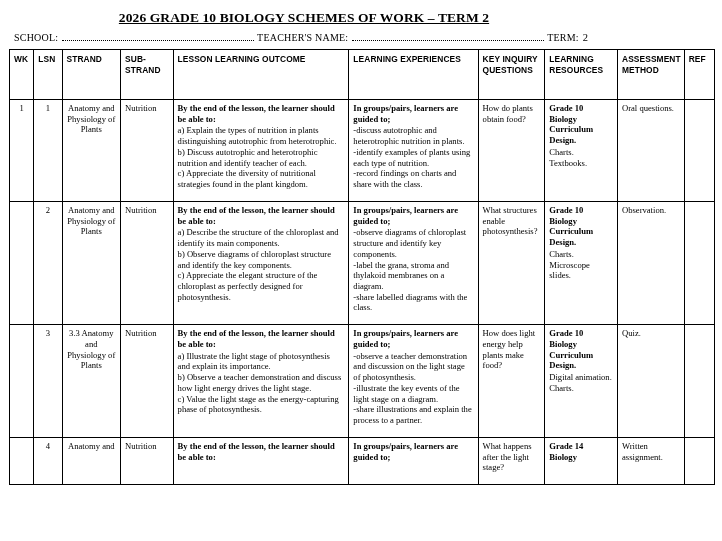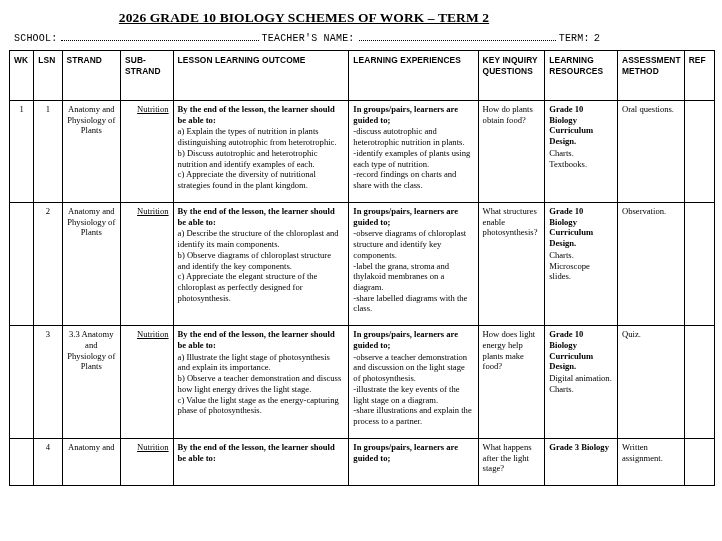--- a/index.html
+++ b/index.html
@@ -27,22 +27,22 @@
     font-size: 13.5px;
     text-decoration: underline;
     letter-spacing: 0.1px;
     margin: 2px 0 6px 0;
     font-family: "Liberation Serif", serif;
   }
   .meta-line {
     display: flex;
     align-items: center;
     font-size: 10.5px;
-    font-family: Liberation Mono, monospace;
-    margin: 0 0 6px 6px;
+    font-family: Liberation Serif, serif;
+    margin: 0 12px 6px 6px;
     white-space: nowrap;
   }
   .meta-label {
     font-size: 10px;
     letter-spacing: 0.2px;
   }
   .dots {
     flex: 1 1 auto;
     border-bottom: 1px dotted #000;
     margin: 0 3px 0 4px;
@@ -81,23 +81,22 @@
     text-align: center;
     font-family: "Liberation Serif", serif;
     font-size: 9px;
   }
   td.c-strand {
     text-align: center;
     font-size: 8.8px;
     margin-left: 36px;
   }
   td.c-substrand {
-    text-align: right;
+    text-align: left;
     font-size: 8.8px;
-    text-decoration: underline;
   }
   td.c-kiq { font-size: 8.8px; }
   td.c-res { font-size: 8.8px; }
   td.c-assess { font-size: 8.8px; }
   .lead { font-weight: bold; display: block; margin-bottom: 1px; }
   .ln { display: block; }
   .ref-col { }
 
   
   col.w-wk   { width: 24px; }
@@ -156,21 +155,21 @@
     </thead>
     <tbody>
         <tr>
           <td class="c-wk">1</td>
           <td class="c-lsn">1</td>
           <td class="c-strand">Anatomy and Physiology of Plants</td>
           <td class="c-substrand">Nutrition</td>
           <td class="c-outcome">
             <span class="lead">By the end of the lesson, the learner should be able to:</span>
             <span class="ln">a) Explain the types of nutrition in plants distinguishing autotrophic from heterotrophic.</span>
-            <span class="ln">b) Discuss autotrophic and heterotrophic nutrition and identify examples of each.</span>
+            <span class="ln">b) Discuss autotrophic and heterotrophic nutrition and identify teacher of each.</span>
             <span class="ln">c) Appreciate the diversity of nutritional strategies found in the plant kingdom.</span>
           </td>
           <td class="c-exp">
             <span class="lead">In groups/pairs, learners are guided to;</span>
             <span class="ln">-discuss autotrophic and heterotrophic nutrition in plants.</span>
             <span class="ln">-identify examples of plants using each type of nutrition.</span>
             <span class="ln">-record findings on charts and share with the class.</span>
           </td>
           <td class="c-kiq">How do plants obtain food?</td>
           <td class="c-res">
@@ -239,21 +238,21 @@
           <td class="c-strand">Anatomy and</td>
           <td class="c-substrand">Nutrition</td>
           <td class="c-outcome">
             <span class="lead">By the end of the lesson, the learner should be able to:</span>
           </td>
           <td class="c-exp">
             <span class="lead">In groups/pairs, learners are guided to;</span>
           </td>
           <td class="c-kiq">What happens after the light stage?</td>
           <td class="c-res">
-            <span class="lead">Grade 3 Biology</span>
+            <span class="lead">Grade 14 Biology</span>
           </td>
           <td class="c-assess">Written assignment.</td>
           <td class="ref-col"></td>
         </tr>
       </tbody>
   </table>
 
 </div>
 
 </body></html>

